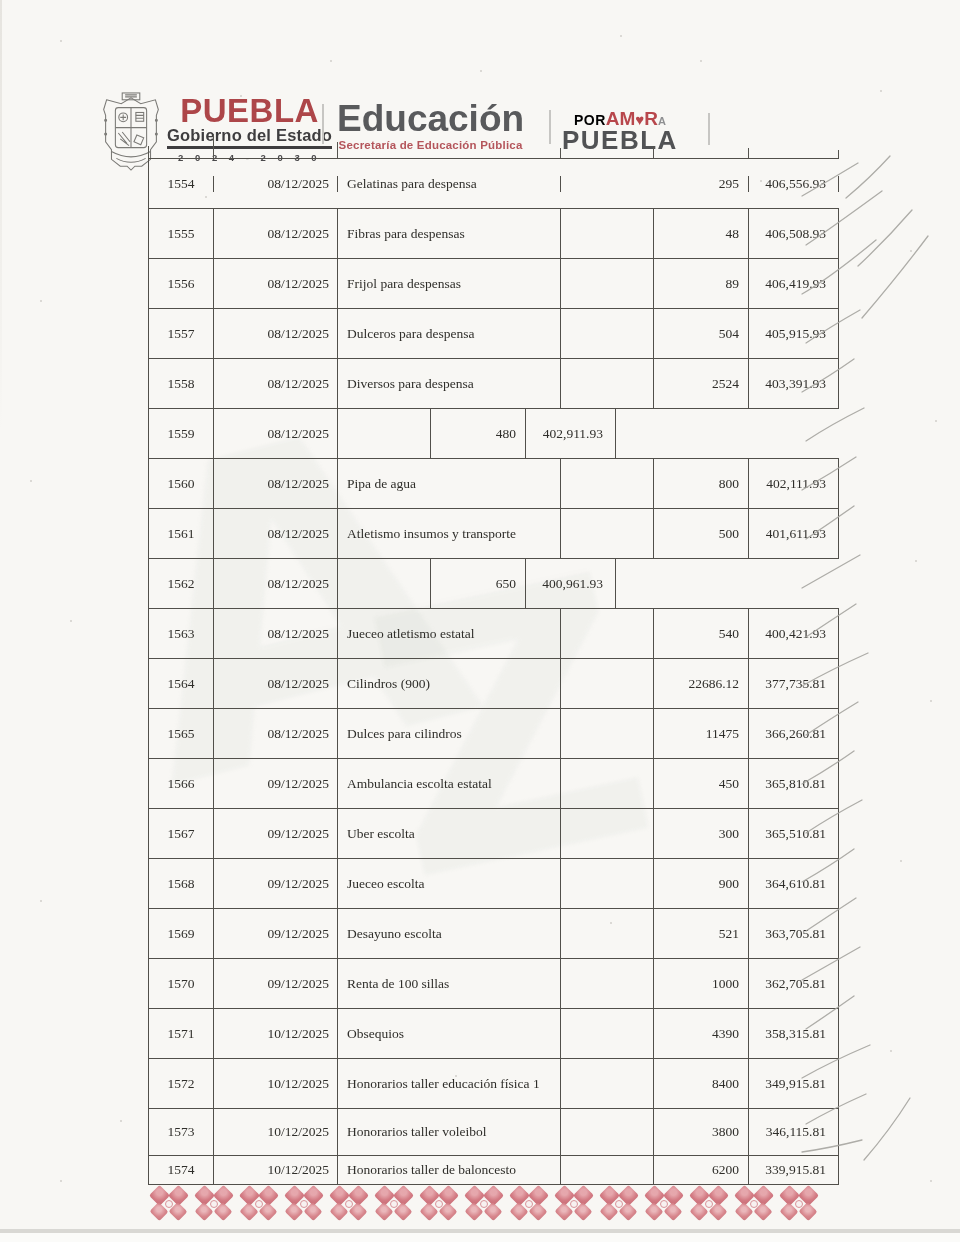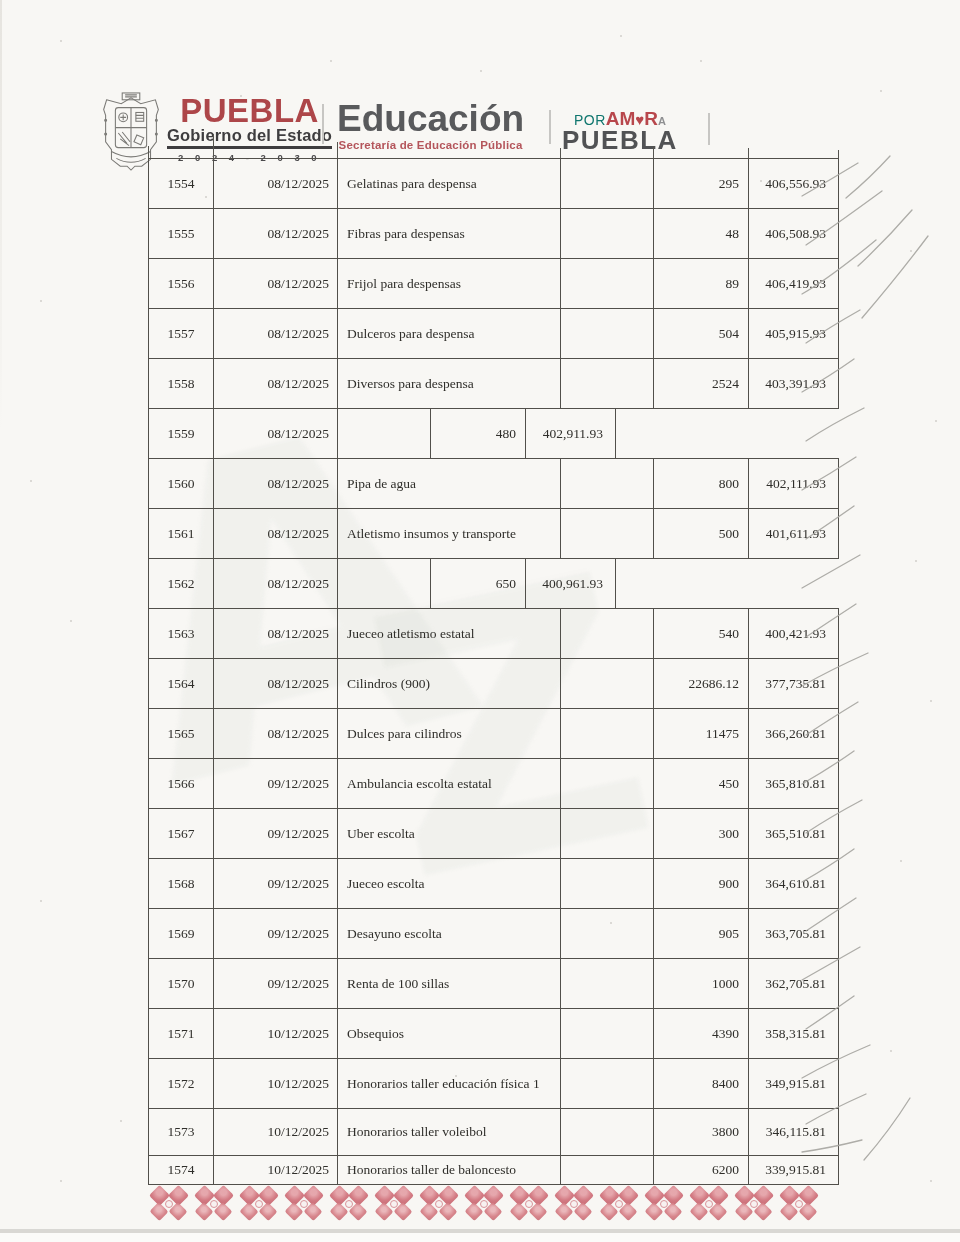--- a/index.html
+++ b/index.html
@@ -18,21 +18,21 @@
   .escudo{position:absolute;left:97px;top:91px;opacity:.9;}
   .blk{position:absolute;}
   .sep{position:absolute;width:2px;background:#c7c6c3;}
   .pb-name{font-size:33px;font-weight:900;color:#ad4649;letter-spacing:.5px;line-height:.92;}
   .pb-sub{font-size:16.5px;font-weight:800;color:#3e3d3f;letter-spacing:.2px;
           border-bottom:3px solid #3e3d3f;padding-bottom:1px;display:inline-block;}
   .pb-years{font-size:9.5px;font-weight:700;color:#4a494b;letter-spacing:4.5px;padding-top:3px;}
   .ed-name{font-size:37px;font-weight:900;color:#595a5c;line-height:1;}
   .ed-sub{font-size:11.5px;font-weight:800;color:#b4555b;margin-top:2px;letter-spacing:.2px;}
   .amor-l1 span{display:inline-block;vertical-align:baseline;}
-  .amor-pre{font-size:14px;font-weight:400;color:#0f766e;letter-spacing:.5px;}
+  .amor-pre{font-size:14px;font-weight:700;color:#000000;letter-spacing:.5px;}
   .amor-main{font-size:19px;font-weight:900;color:#b8474c;}
   .amor-heart{font-size:15px;color:#b8474c;}
   .amor-suffix{font-size:11px;font-weight:800;color:#8f9092;}
   .amor-l2{font-size:26px;font-weight:900;color:#515254;letter-spacing:1.5px;margin-top:-3px;line-height:1;}
   .pen-l1{font-size:28px;font-weight:900;color:#58595b;line-height:.9;padding-left:34px;}
   .pen-l2{margin-top:-4px;line-height:1;}
   .pen-script{font-family:"DejaVu Serif",serif;font-style:italic;font-weight:700;
               font-size:27px;color:#b8474c;margin-right:1px;}
   .pen-word2{font-size:28px;font-weight:900;color:#58595b;}
   .stub{position:absolute;width:1px;background:#55544e;}
@@ -113,21 +113,21 @@
         <span class="amor-pre">POR</span><span class="amor-main">AM</span><span class="amor-heart">♥</span><span class="amor-main">R</span><span class="amor-suffix">A</span>
       </div>
       <div class="amor-l2">PUEBLA</div>
     </div>
 
     <div class="sep" style="left:708px;top:113px;height:32px;"></div>
 
   </div>
 
   <div class="ledger" id="ledger">
-    <div class="trow" style="height: 49px;">
+    <div class="trow" style="height: 49px; align-items: center;">
       <div class="c c0">1554</div>
       <div class="c c1">08/12/2025</div>
       <div class="c c2">Gelatinas para despensa</div>
       <div class="c c3"></div>
       <div class="c c4">295</div>
       <div class="c c5">406,556.93</div>
     </div>
 
     <div class="trow" style="height: 49px;">
       <div class="c c0">1555</div>
@@ -251,21 +251,21 @@
       <div class="c c3"></div>
       <div class="c c4">900</div>
       <div class="c c5">364,610.81</div>
     </div>
 
     <div class="trow" style="height: 49px;">
       <div class="c c0">1569</div>
       <div class="c c1">09/12/2025</div>
       <div class="c c2">Desayuno escolta</div>
       <div class="c c3"></div>
-      <div class="c c4">905</div>
+      <div class="c c4">521</div>
       <div class="c c5">363,705.81</div>
     </div>
 
     <div class="trow" style="height: 49px;">
       <div class="c c0">1570</div>
       <div class="c c1">09/12/2025</div>
       <div class="c c2">Renta de 100 sillas</div>
       <div class="c c3"></div>
       <div class="c c4">1000</div>
       <div class="c c5">362,705.81</div>

